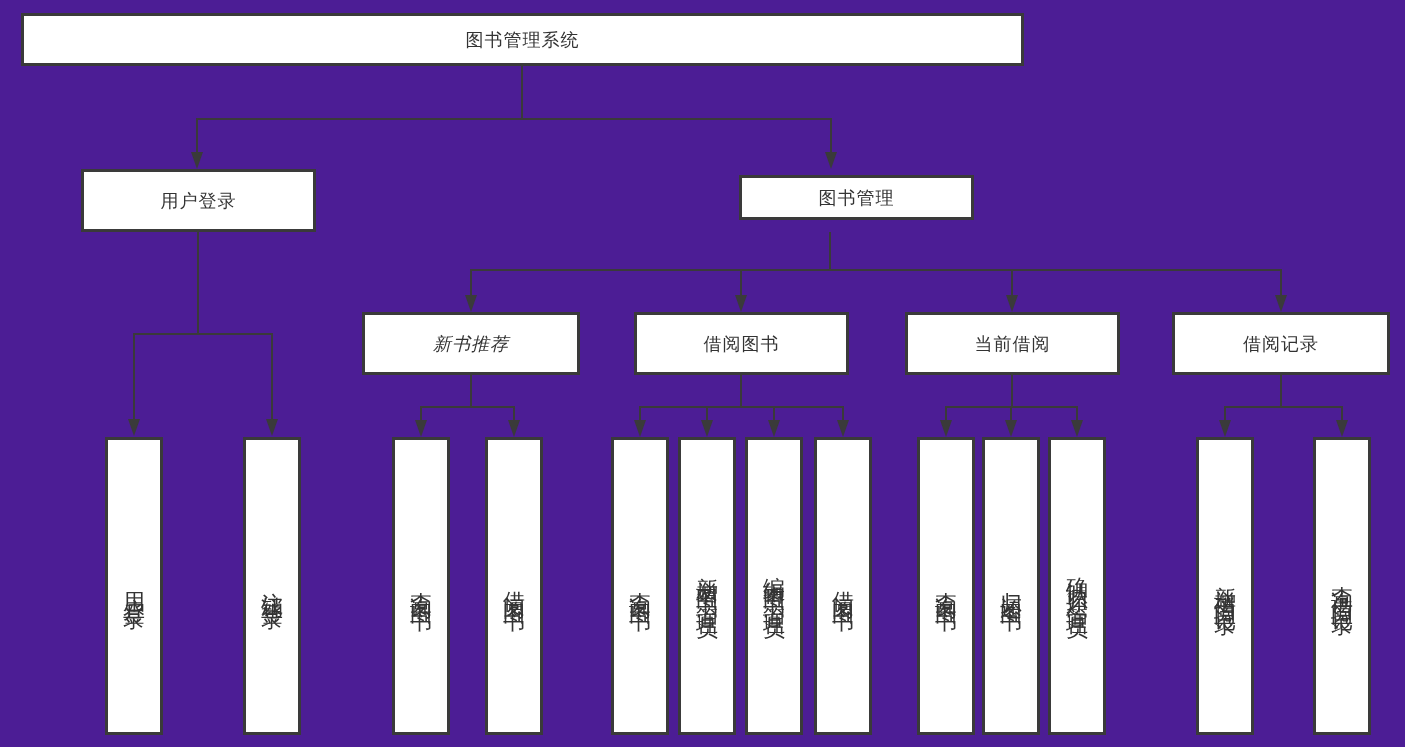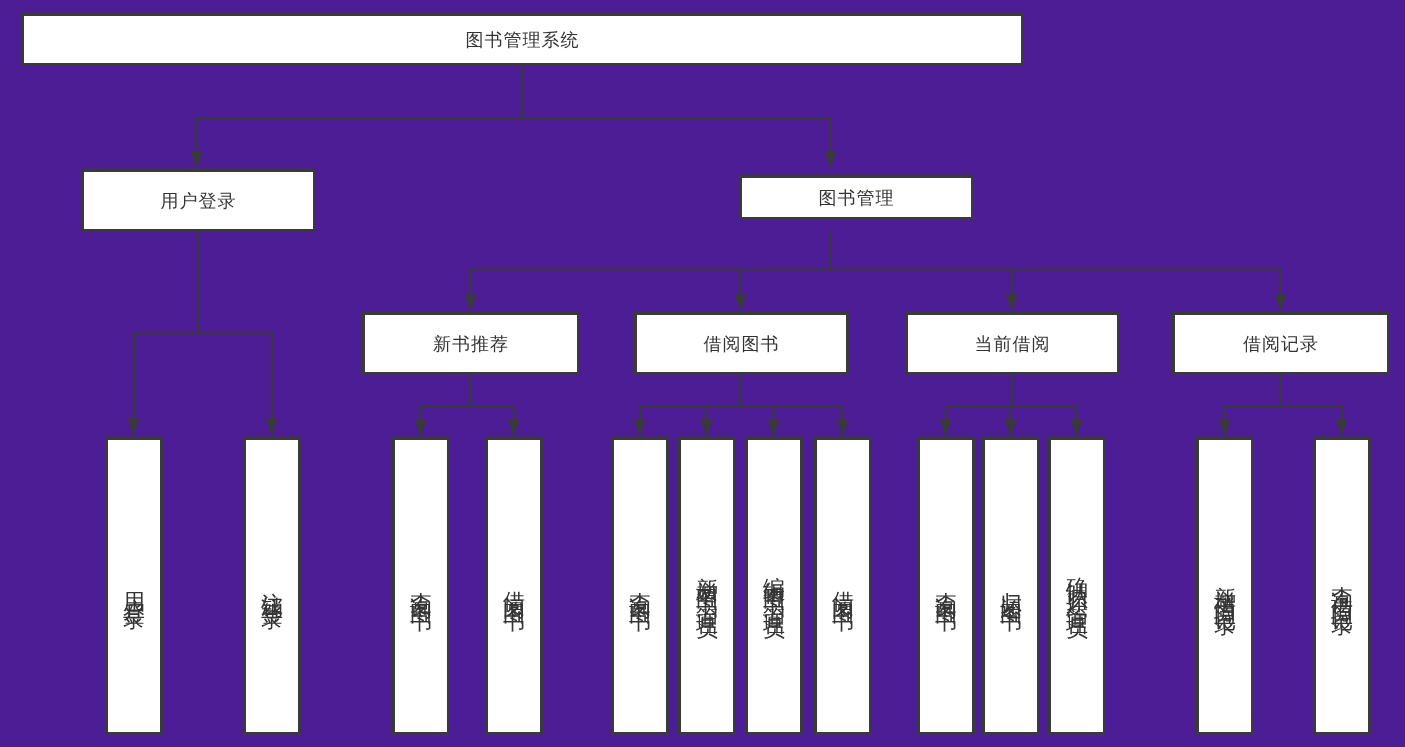--- a/index.html
+++ b/index.html
@@ -70,21 +70,21 @@
     <div class="vline" style="left:470px;top:269px;height:26px;"></div>
     <div class="ahead" style="left:465px;top:295px;"></div>
     <div class="vline" style="left:740px;top:269px;height:26px;"></div>
     <div class="ahead" style="left:735px;top:295px;"></div>
     <div class="vline" style="left:1011px;top:269px;height:26px;"></div>
     <div class="ahead" style="left:1006px;top:295px;"></div>
     <div class="vline" style="left:1280px;top:269px;height:26px;"></div>
     <div class="ahead" style="left:1275px;top:295px;"></div>
   </div>
 
-  <div class="node" style="left:362px;top:312px;width:218px;height:63px;">
+  <div class="node" style="left:362px;top:312px;width:218px;height:63px;font-style:italic;">
     <span class="hlabel">新书推荐</span>
   </div>
   <div class="node" style="left:634px;top:312px;width:215px;height:63px;">
     <span class="hlabel">借阅图书</span>
   </div>
   <div class="node" style="left:1172px;top:312px;width:218px;height:63px;">
     <span class="hlabel">借阅记录</span>
   </div>
   <div class="node" style="left:905px;top:312px;width:215px;height:63px;">
     <span class="hlabel">当前借阅</span>

